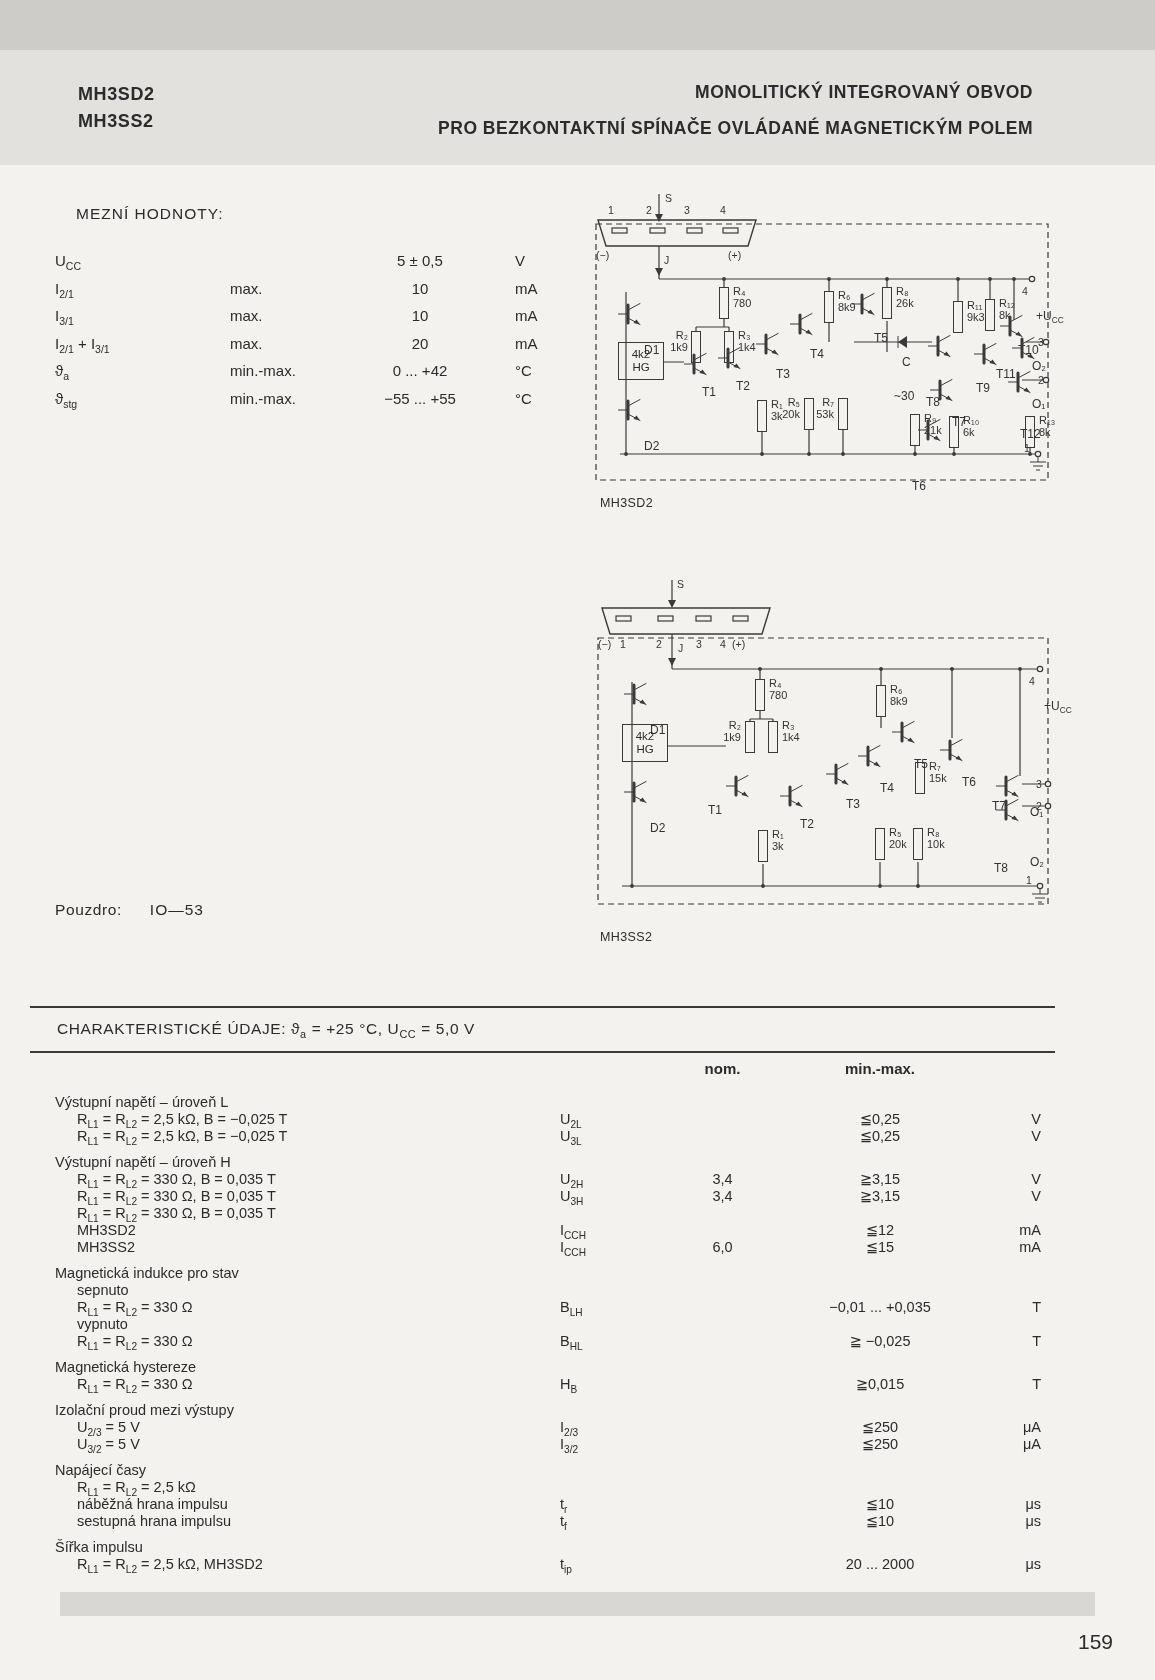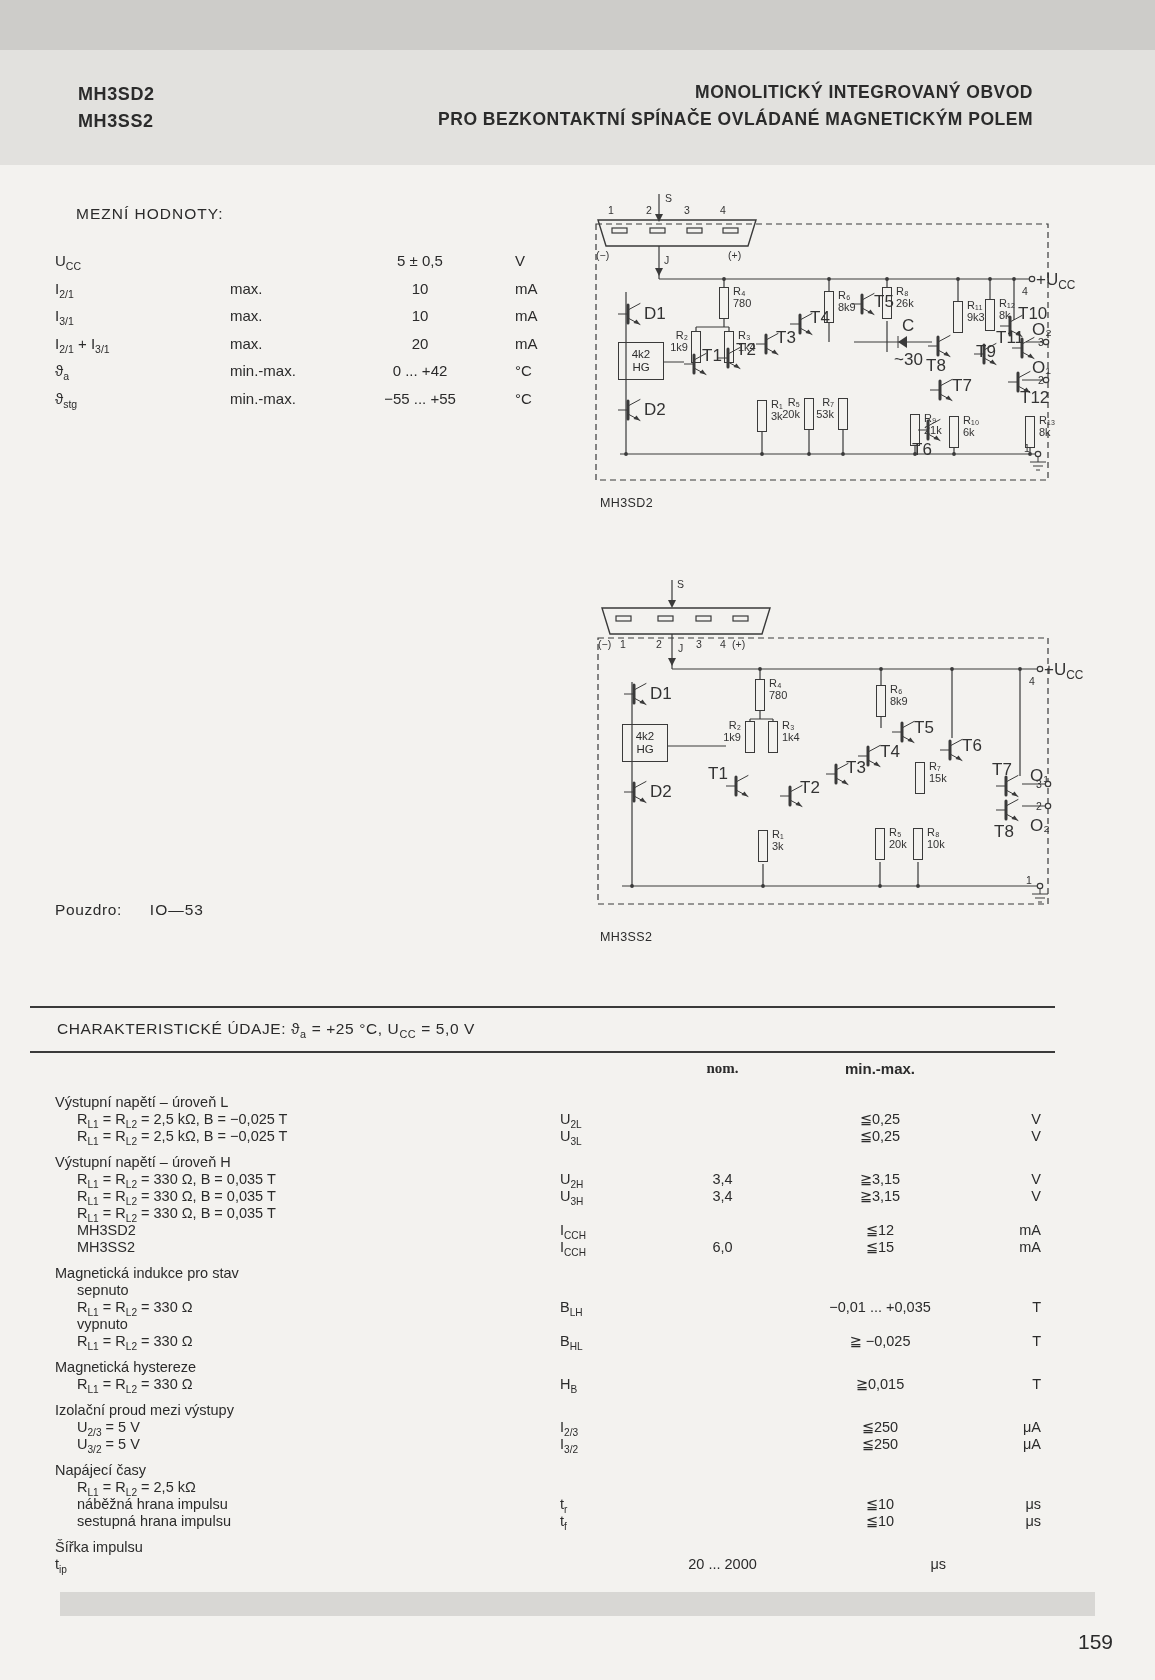--- a/index.html
+++ b/index.html
@@ -23,29 +23,29 @@
   .sch{position:absolute;width:480px;}
   .wires{position:absolute;left:0;top:0;stroke:#3a3a3a;fill:none;stroke-width:1.2;}
   .wires .dash{stroke-dasharray:6 4;}
   .wires .fat{stroke-width:1.4;}
   .res{position:absolute;width:10px;height:32px;border:1.4px solid #3a3a3a;background:transparent;box-sizing:border-box;}
   .rlab{position:absolute;font-size:11px;line-height:1.12;white-space:nowrap;display:flex;flex-direction:column;color:#333;}
   .rlab.ra{text-align:right;}
   .tr{position:absolute;width:24px;height:24px;stroke:#3a3a3a;fill:none;}
   .cs{position:absolute;width:24px;height:16px;stroke:#3a3a3a;fill:none;}
   .gn{position:absolute;width:16px;height:16px;stroke:#3a3a3a;fill:none;}
-  .tlab{position:absolute;font-size:17px;color:#333;white-space:nowrap;}
+  .tlab{position:absolute;font-size:12px;color:#333;white-space:nowrap;margin-top:39px;}
   .plab{position:absolute;font-size:10.5px;color:#333;white-space:nowrap;}
   .hg{position:absolute;width:46px;height:38px;border:1.4px solid #3a3a3a;box-sizing:border-box;
       display:flex;flex-direction:column;align-items:center;justify-content:center;font-size:11.5px;line-height:1.15;}
   .cap{position:absolute;font-size:12.5px;letter-spacing:.4px;}
   
   .rule{position:absolute;left:30px;width:1025px;border-top:2.5px solid #3a3a3a;height:0;}
   .ct-title{position:absolute;left:57px;top:1020px;font-size:15.5px;letter-spacing:.6px;}
-  .ct-colnom{position:absolute;left:645px;top:1060px;width:155px;text-align:center;font-weight:bold;font-size:15px;font-family:Liberation Serif, serif;}
+  .ct-colnom{position:absolute;left:645px;top:1060px;width:155px;text-align:center;font-weight:bold;font-size:15px;}
   .ct-colmm{position:absolute;left:800px;top:1060px;width:160px;text-align:center;font-weight:bold;font-size:15px;}
   .ct{position:absolute;left:55px;top:1085px;width:1000px;}
   .ct-line{display:grid;grid-template-columns:505px 85px 155px 160px 95px;height:17px;font-size:14.5px;align-items:start;}
   .ct-line.sec{margin-top:9px;}
   .ct-label.ind{padding-left:22px;}
   .ct-nom{text-align:center;}
   .ct-mm{text-align:center;}
   .ct-unit{text-align:right;padding-right:14px;}
   .pageno{position:absolute;left:1078px;top:1630px;font-size:21px;}
 </style>
@@ -76,21 +76,21 @@
 </svg>
 
 <div class="page">
   <div class="band-top"></div>
   <div class="band-hdr"></div>
   <div class="band-bottom"></div>
 
   <div class="hdr-code" style="top:84px">MH3SD2</div>
   <div class="hdr-code" style="top:111px">MH3SS2</div>
   <div class="hdr-title" style="top:82px">MONOLITICKÝ INTEGROVANÝ OBVOD</div>
-  <div class="hdr-title" style="top:109px">PRO BEZKONTAKTNÍ SPÍNAČE OVLÁDANÉ MAGNETICKÝM POLEM</div>
+  <div class="hdr-title" style="top:118px">PRO BEZKONTAKTNÍ SPÍNAČE OVLÁDANÉ MAGNETICKÝM POLEM</div>
 
   <div class="sect-head" style="left:55px;top:205px">MEZNÍ HODNOTY:</div>
   <div class="limits">
     <div class="lim-row">
         <span><span>U</span><sub>CC</sub></span>
         <span class="lim-cond"></span>
         <span class="lim-val">5 ± 0,5</span>
         <span class="lim-unit">V</span>
       </div>
     <div class="lim-row">
@@ -622,20 +622,21 @@
         <span class="ct-unit">μs</span>
       </div>
     <div class="ct-line sec">
         <span class="ct-label">Šířka impulsu</span>
         <span class="ct-sym"></span>
         <span class="ct-nom"></span>
         <span class="ct-mm"></span>
         <span class="ct-unit"></span>
       </div>
     <div class="ct-line">
+        <span class="ct-label ind"><span>R</span><sub>L1</sub><span> = R</span><sub>L2</sub><span> = 2,5 kΩ, MH3SD2</span></span>
         <span class="ct-sym"><span>t</span><sub>ip</sub></span>
         <span class="ct-nom"></span>
         <span class="ct-mm">20 ... 2000</span>
         <span class="ct-unit">μs</span>
       </div>
   </div>
 
   <div class="pageno">159</div>
 </div>
 

